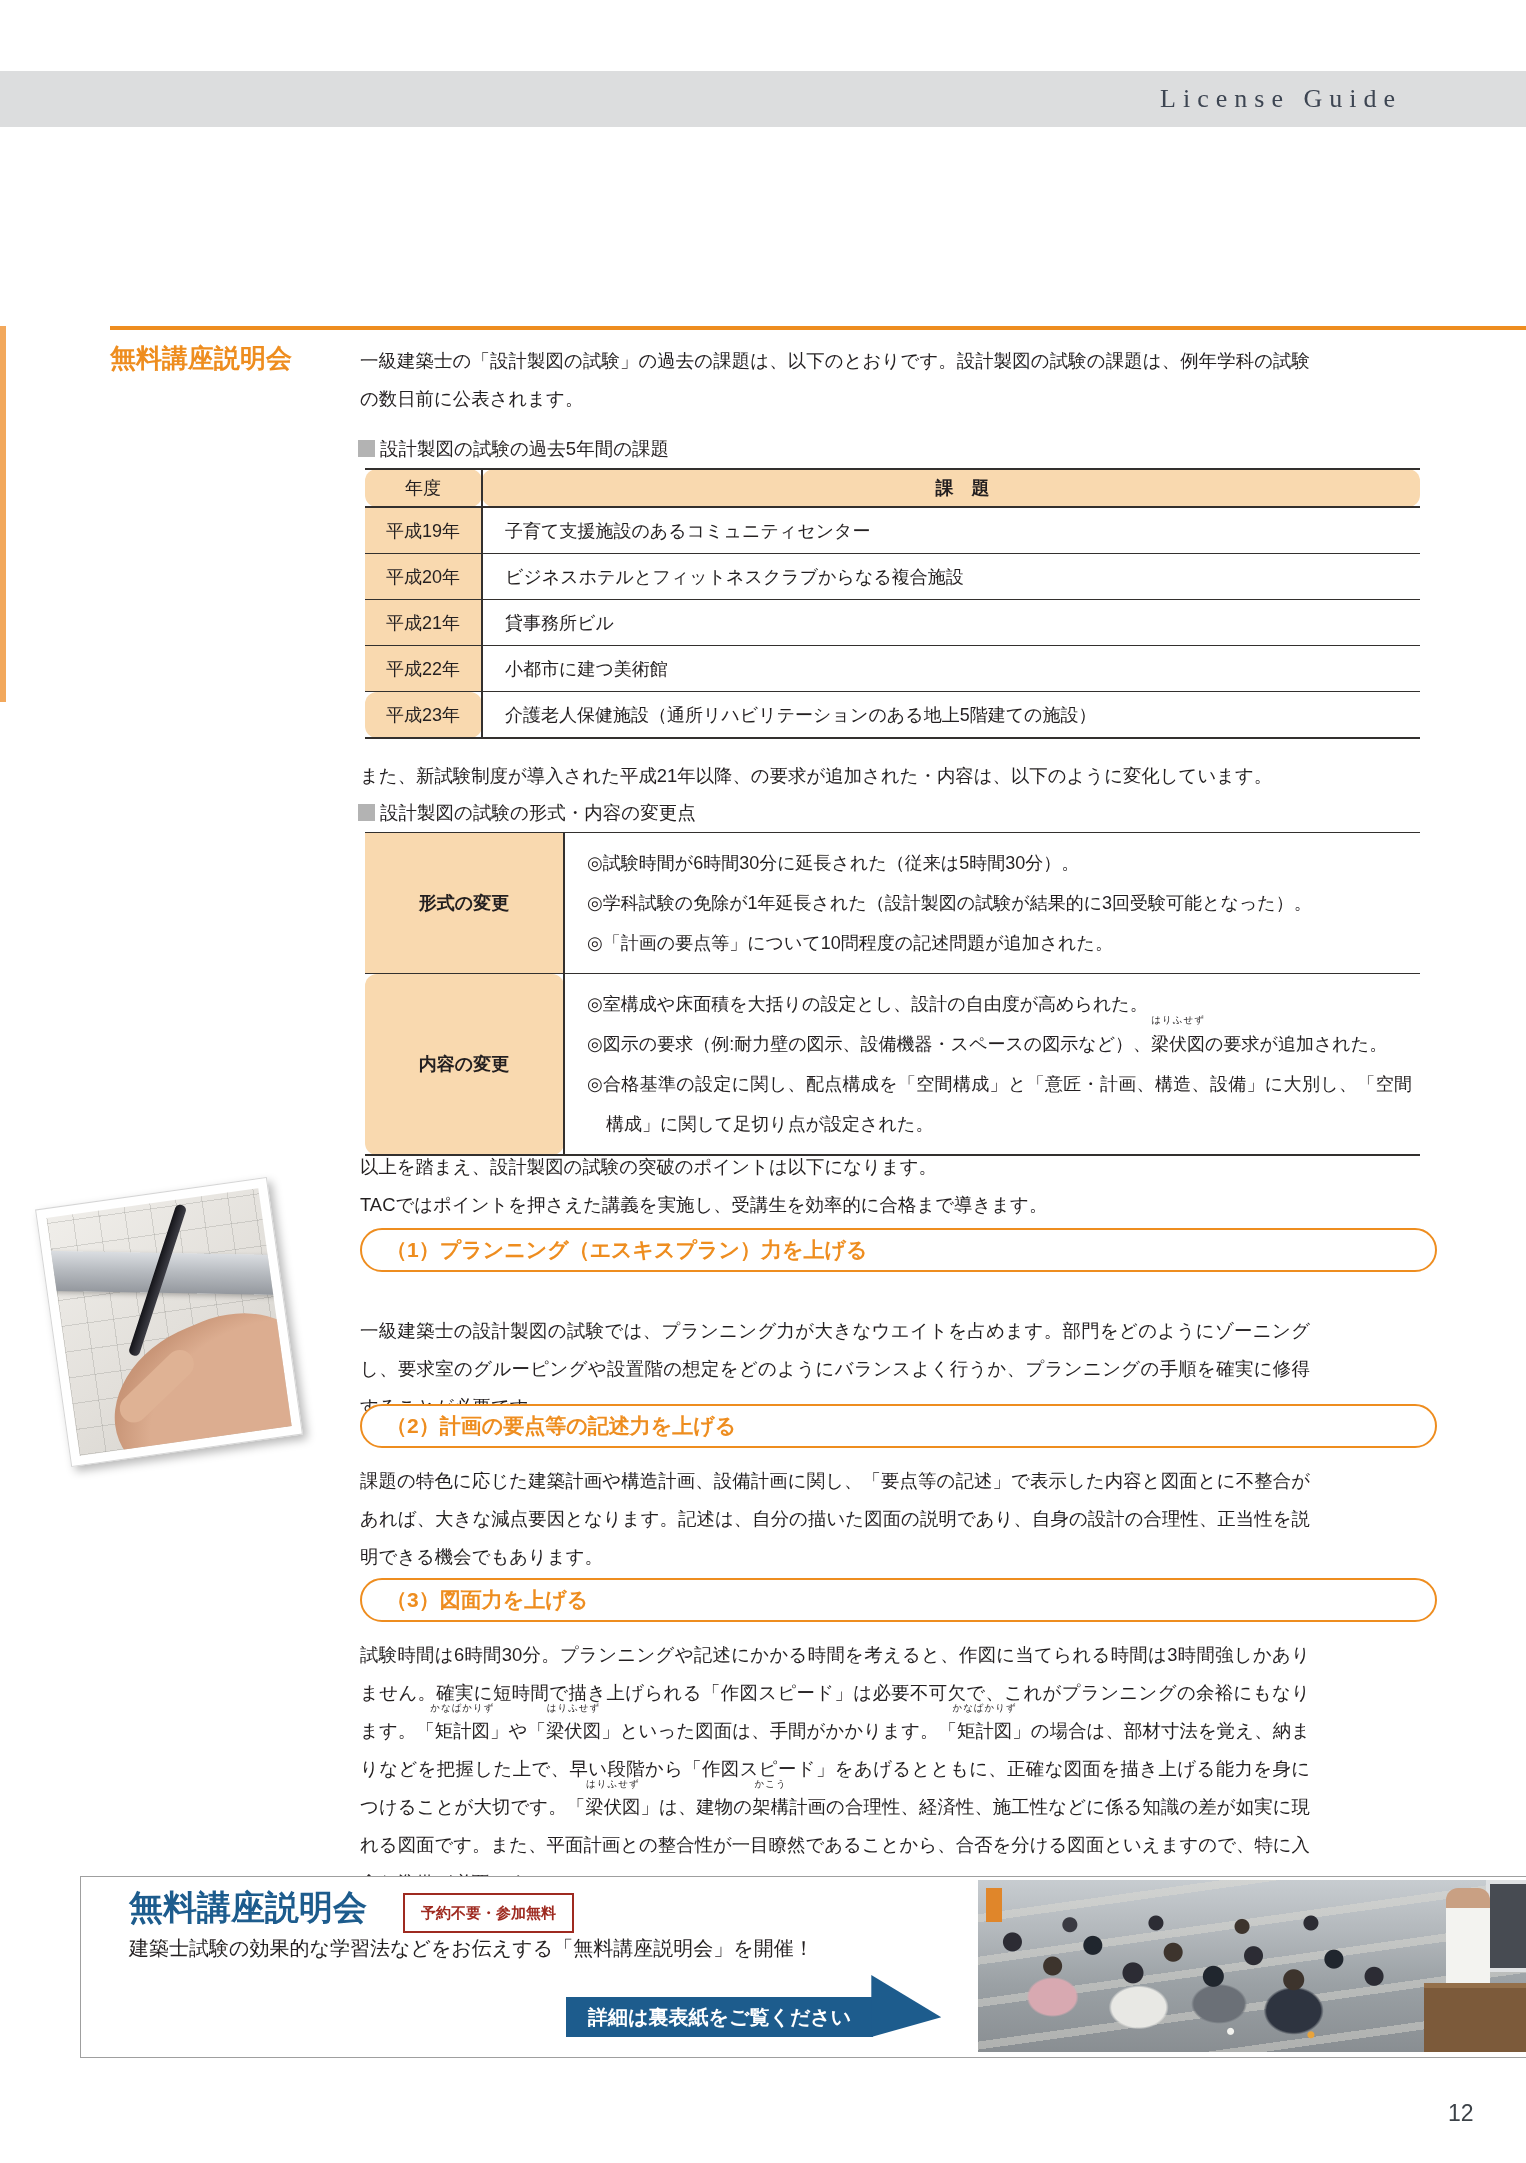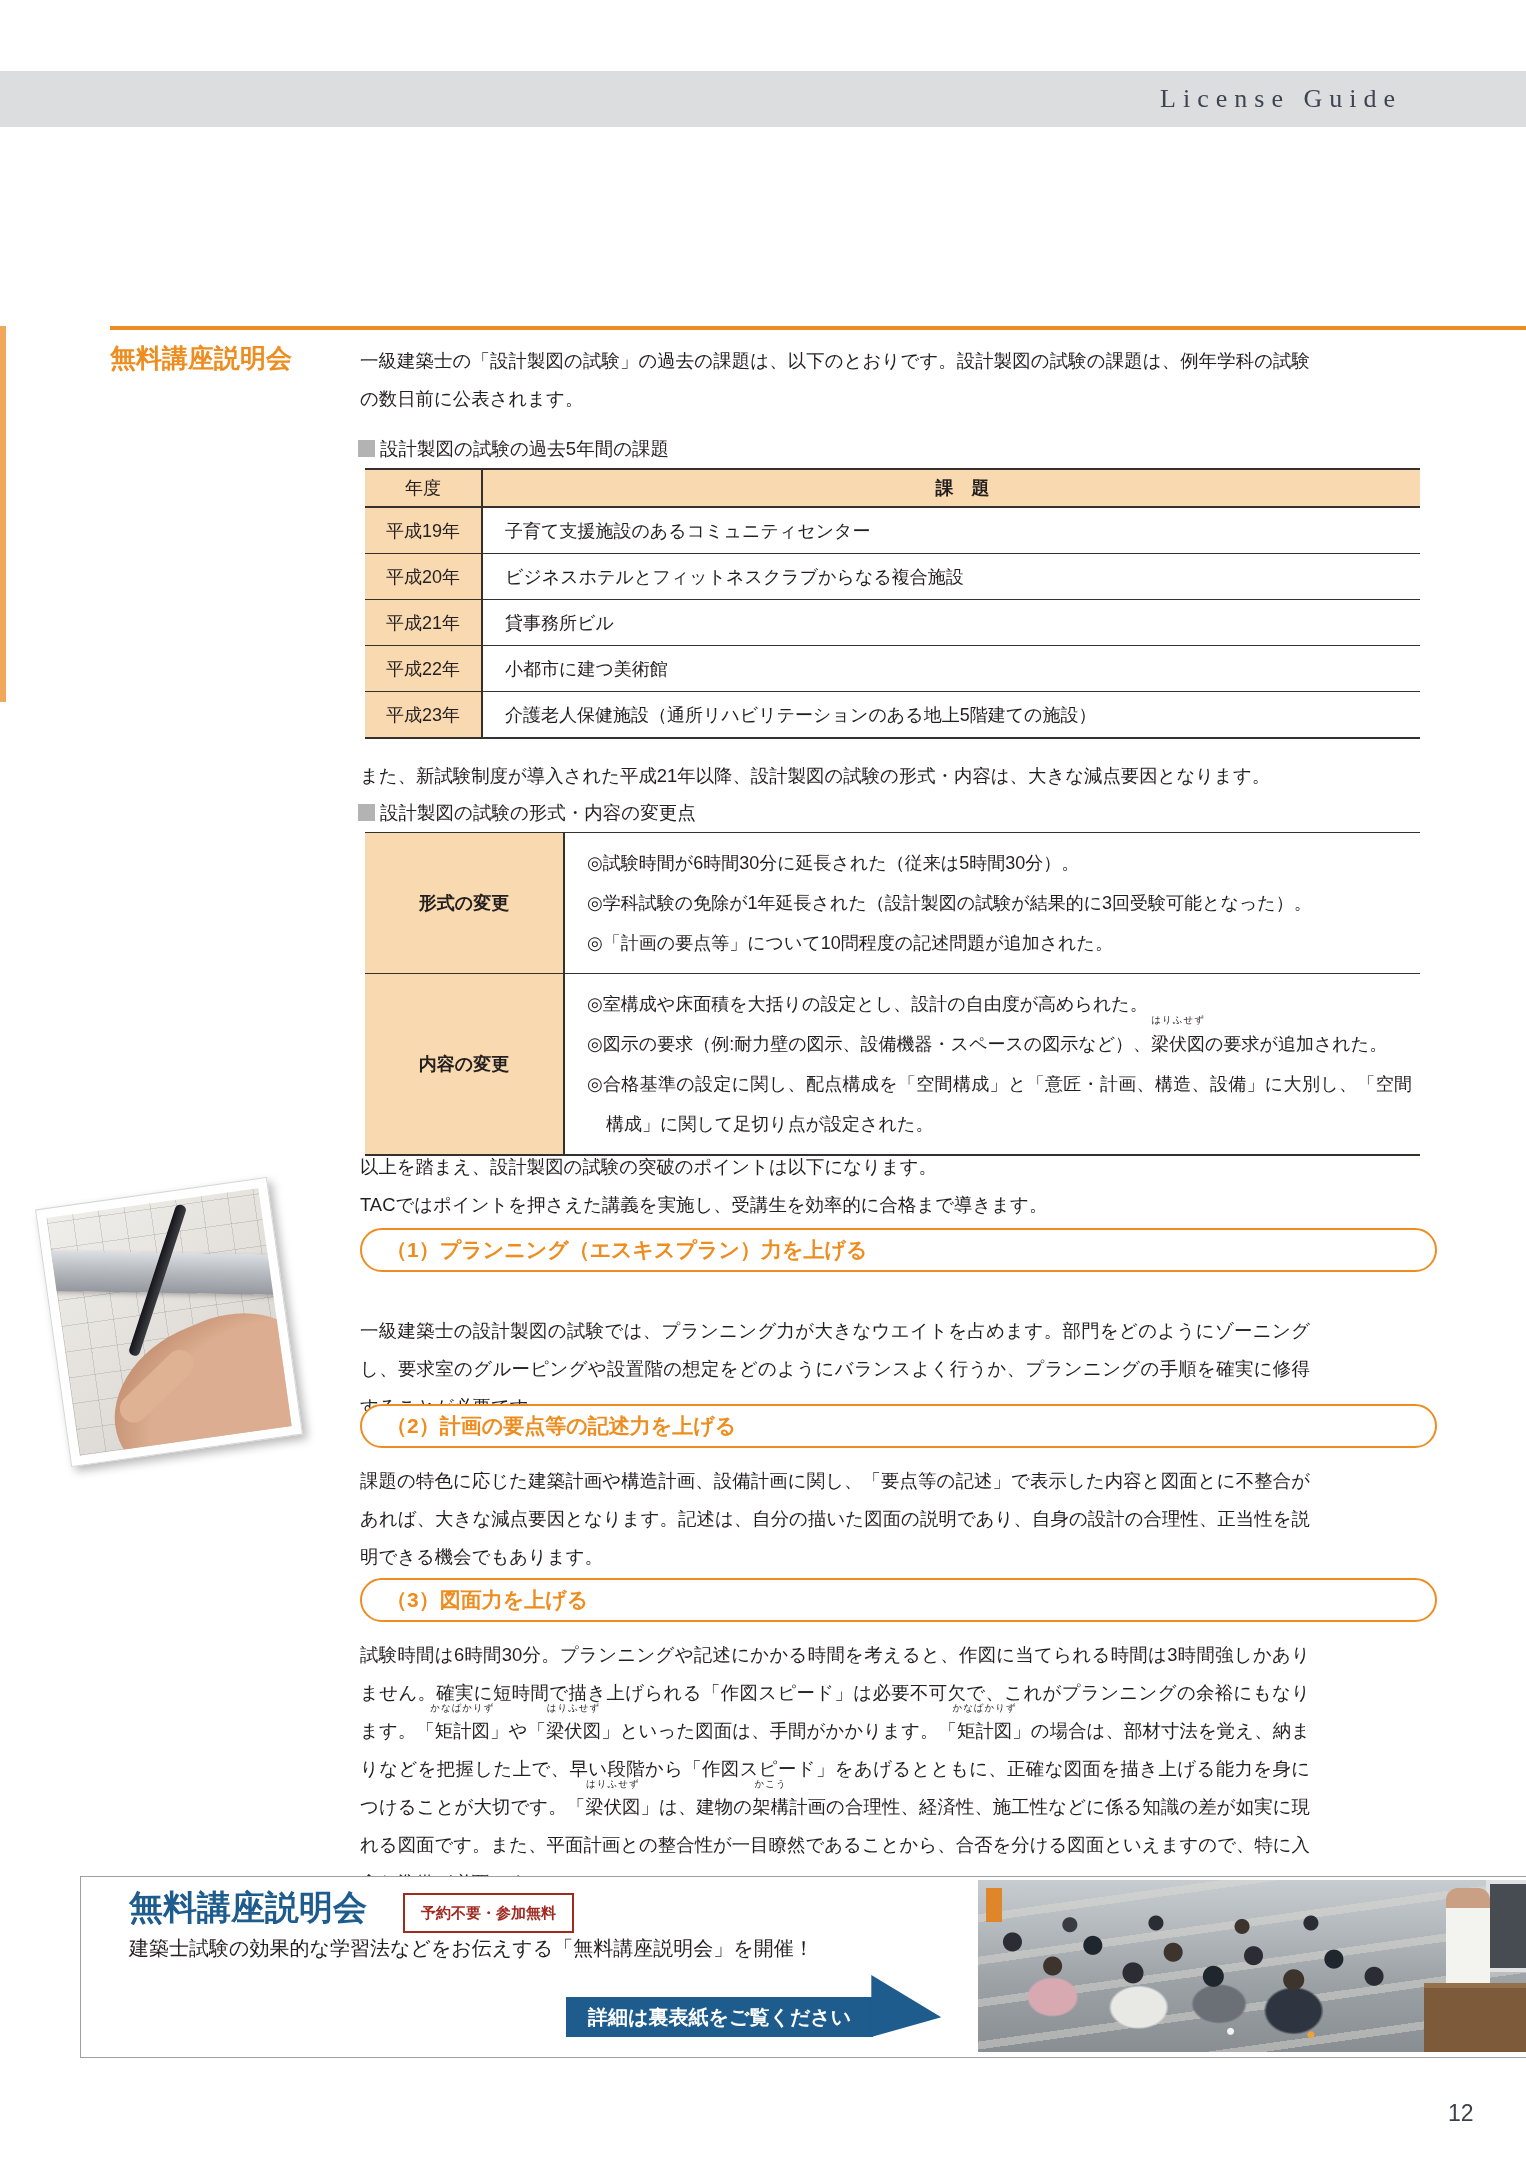--- a/index.html
+++ b/index.html
@@ -28,21 +28,21 @@
   .h2pos{top:800px;}
   .sq{display:inline-block;width:17px;height:17px;background:#b3b3b3;margin-right:5px;vertical-align:-2px;}
 
   
   table.tbl{position:absolute;left:365px;border-collapse:collapse;table-layout:fixed;width:1055px;
         font-size:18px;color:#231f20;}
   .tbl1{top:468px;}
   .tbl2{top:832px;}
   .tbl th,.tbl td{border-top:1.5px solid #33302e;border-bottom:1.5px solid #33302e;padding:0;}
   .tbl thead th{border-top:2.5px solid #33302e;border-bottom:2px solid #33302e;}
-  .tbl tr:last-child td,.tbl tr:last-child th{border-bottom:2.5px solid #33302e;}
+  .tbl tr:last-child td,.tbl tr:last-child th{border-bottom:2.5px solid #33302e;border-radius:12px;}
   .tbl .c1{width:116px;background:#f9d9af;text-align:center;border-right:2px solid #33302e;font-weight:normal;}
   .tbl1 thead th{height:36px;background:#f9d9af;}
   .tbl1 thead .c2{text-align:center;background:#f9d9af;}
   .tbl1 tbody .c1{height:45px;}
   .tbl1 .c2{padding-left:22px;text-align:left;background:#fff;}
   .tbl2 .lab{width:198px;background:#f9d9af;text-align:center;border-right:2px solid #33302e;font-weight:bold;vertical-align:middle;}
   .tbl2 td.cont{padding:10px 8px 10px 22px;background:#fff;vertical-align:middle;}
   .chg{line-height:40px;padding-left:19px;text-indent:-19px;text-align:justify;}
 
   
@@ -165,21 +165,21 @@
         <td class="c1">平成22年</td>
         <td class="c2">小都市に建つ美術館</td>
       </tr>
       <tr>
         <td class="c1">平成23年</td>
         <td class="c2">介護老人保健施設（通所リハビリテーションのある地上5階建ての施設）</td>
       </tr>
     </tbody>
   </table>
 
-  <p class="body p2pos">また、新試験制度が導入された平成21年以降、設計製図の試験の形式・内容は、大きな減点要因となります。</p>
+  <p class="body p2pos">また、新試験制度が導入された平成21年以降、の要求が追加された・内容は、以下のように変化しています。</p>
 
   <div class="subhead h2pos">
     <span class="sq"></span><span>設計製図の試験の形式・内容の変更点</span>
   </div>
 
   <table class="tbl tbl2">
     <tbody>
       <tr>
         <th class="lab">形式の変更</th>
         <td class="cont">

